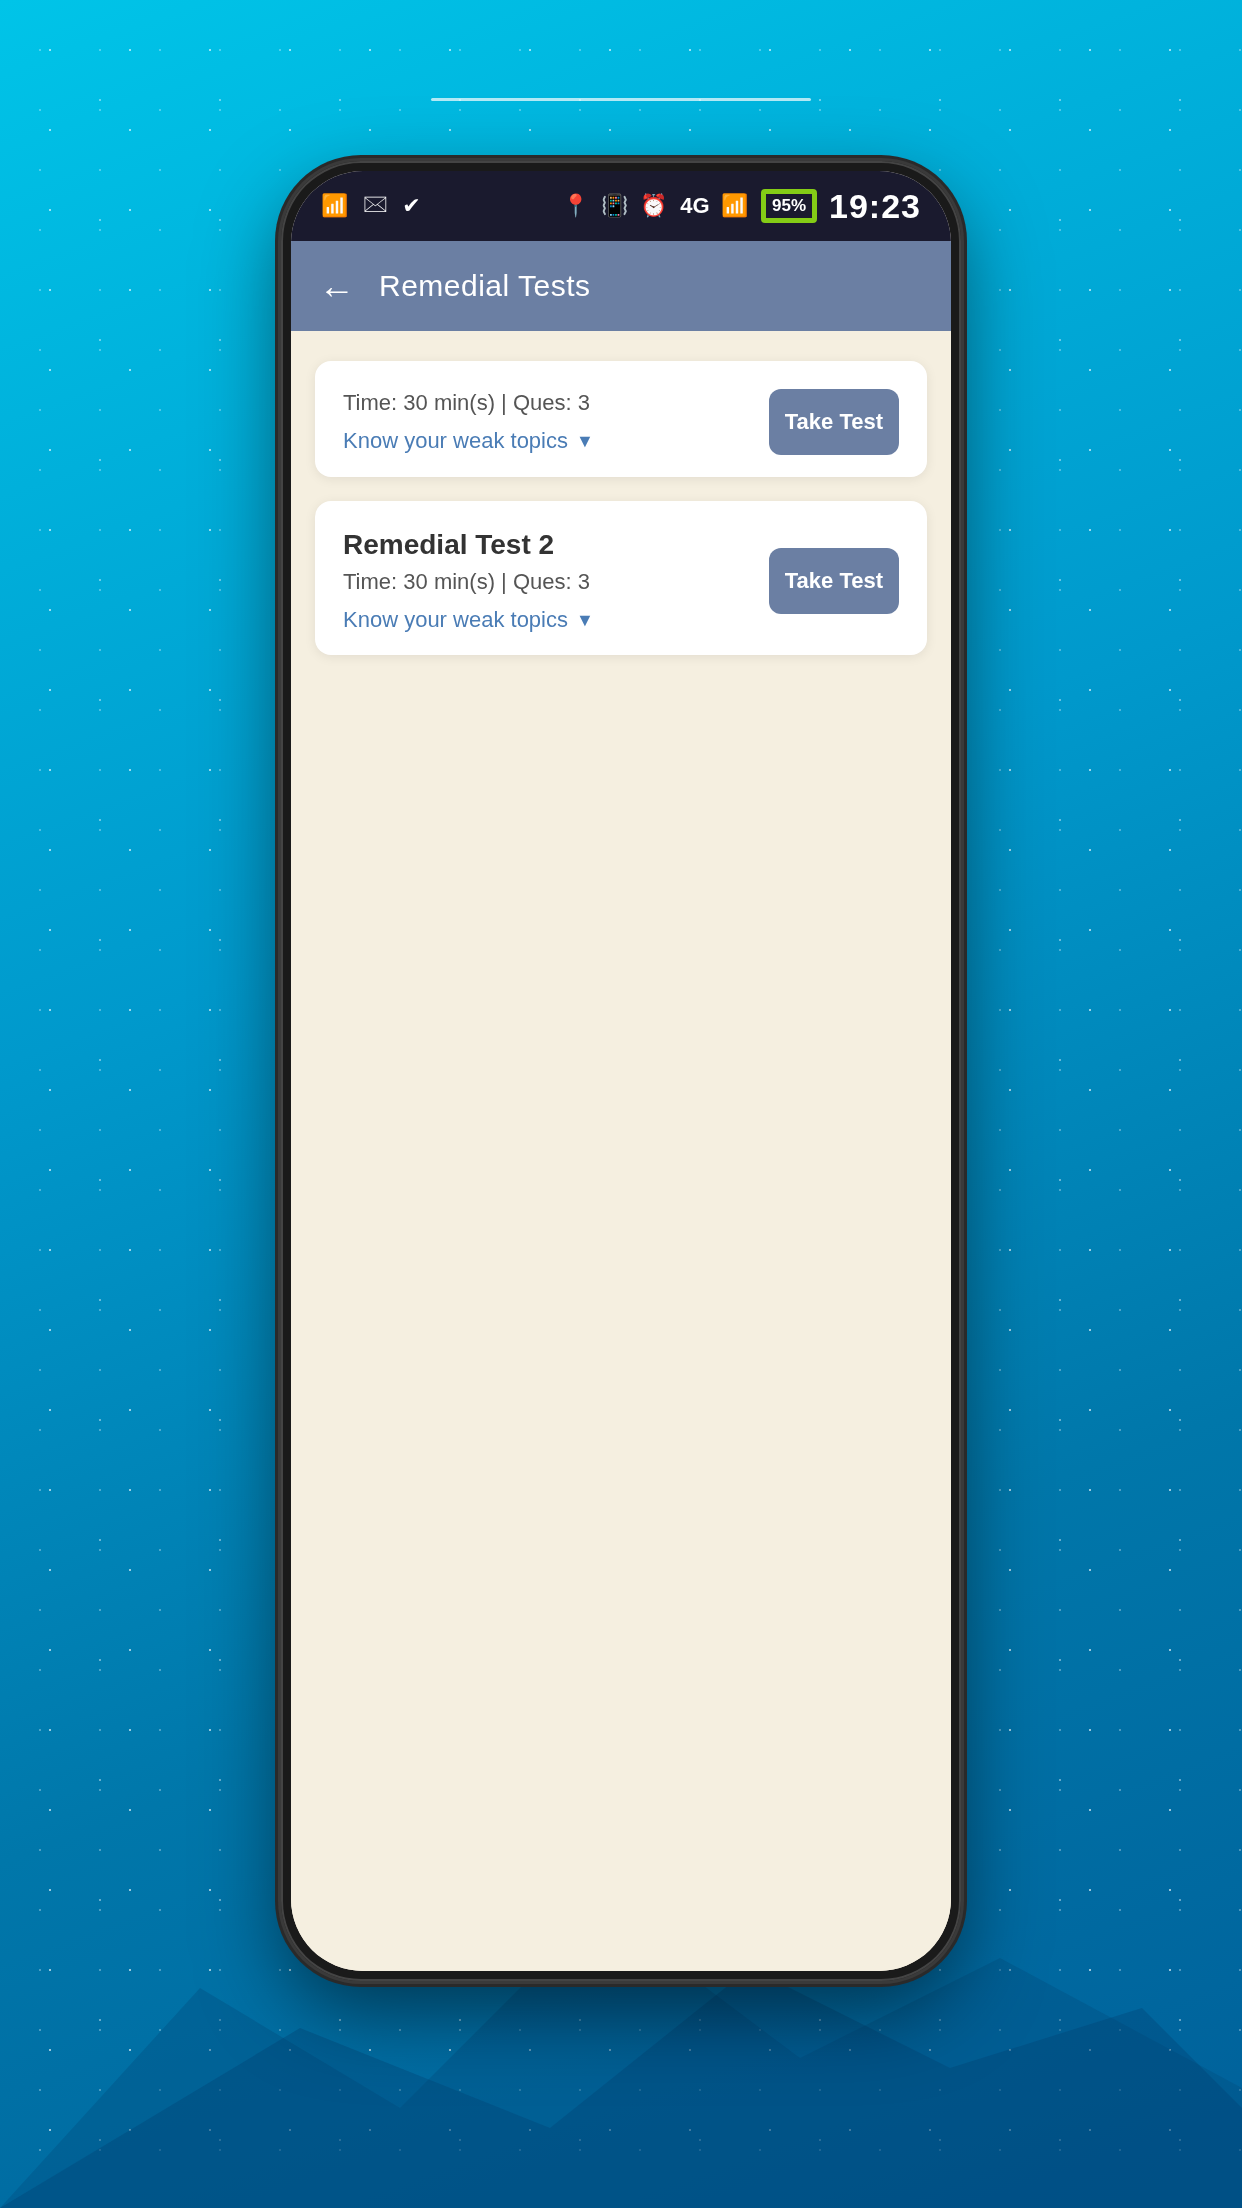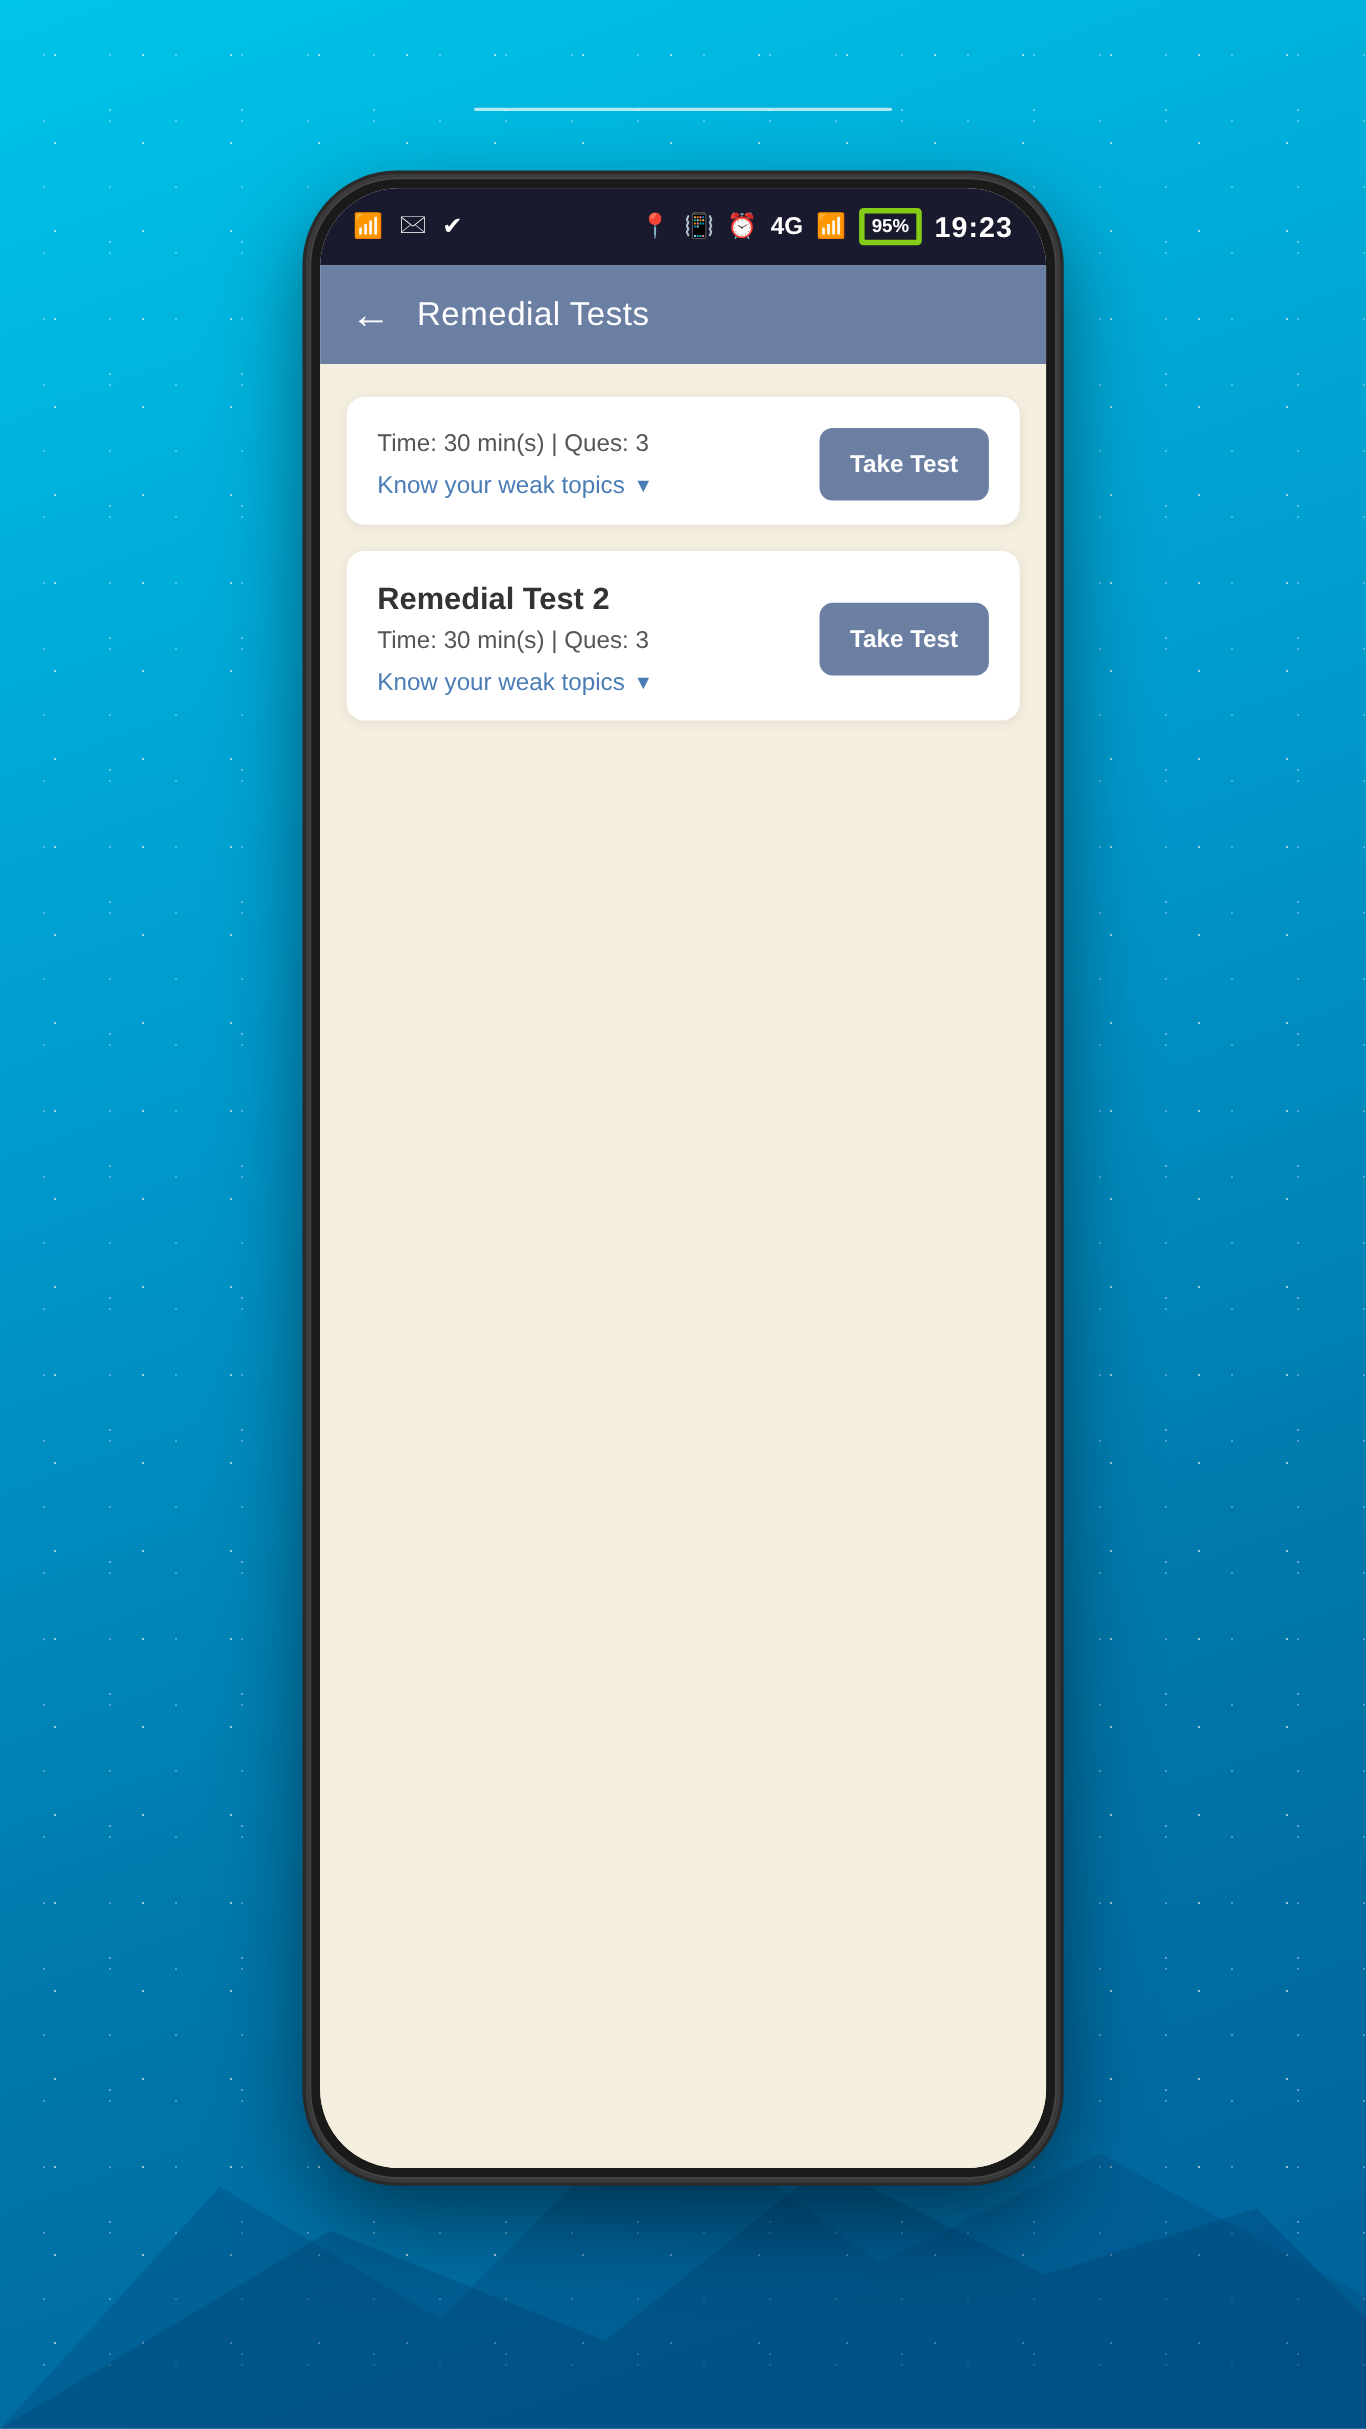--- a/index.html
+++ b/index.html
@@ -148,21 +148,21 @@
 
     .battery-box {
       border: 5px solid #84cc16;
       border-radius: 4px;
       padding: 2px 6px;
       font-size: 17px;
       position: relative;
     }
 
     .time {
-      font-size: 26px;
+      font-size: 34px;
       font-weight: 700;
       letter-spacing: 1px;
     }
 
     
     .app-header {
       background: #6b7fa3;
       height: 90px;
       display: flex;
       align-items: center;
@@ -238,21 +238,21 @@
     .weak-topics-arrow {
       font-size: 18px;
       color: #4a7cb5;
     }
 
     .take-test-btn {
       background: #6b7fa3;
       color: white;
       border: none;
       border-radius: 12px;
-      padding: 20px 28px;
+      padding: 20px 16px;
       font-size: 22px;
       font-weight: 600;
       cursor: pointer;
       white-space: nowrap;
       flex-shrink: 0;
     }
 
     
     .mountain-bg {
       position: absolute;

